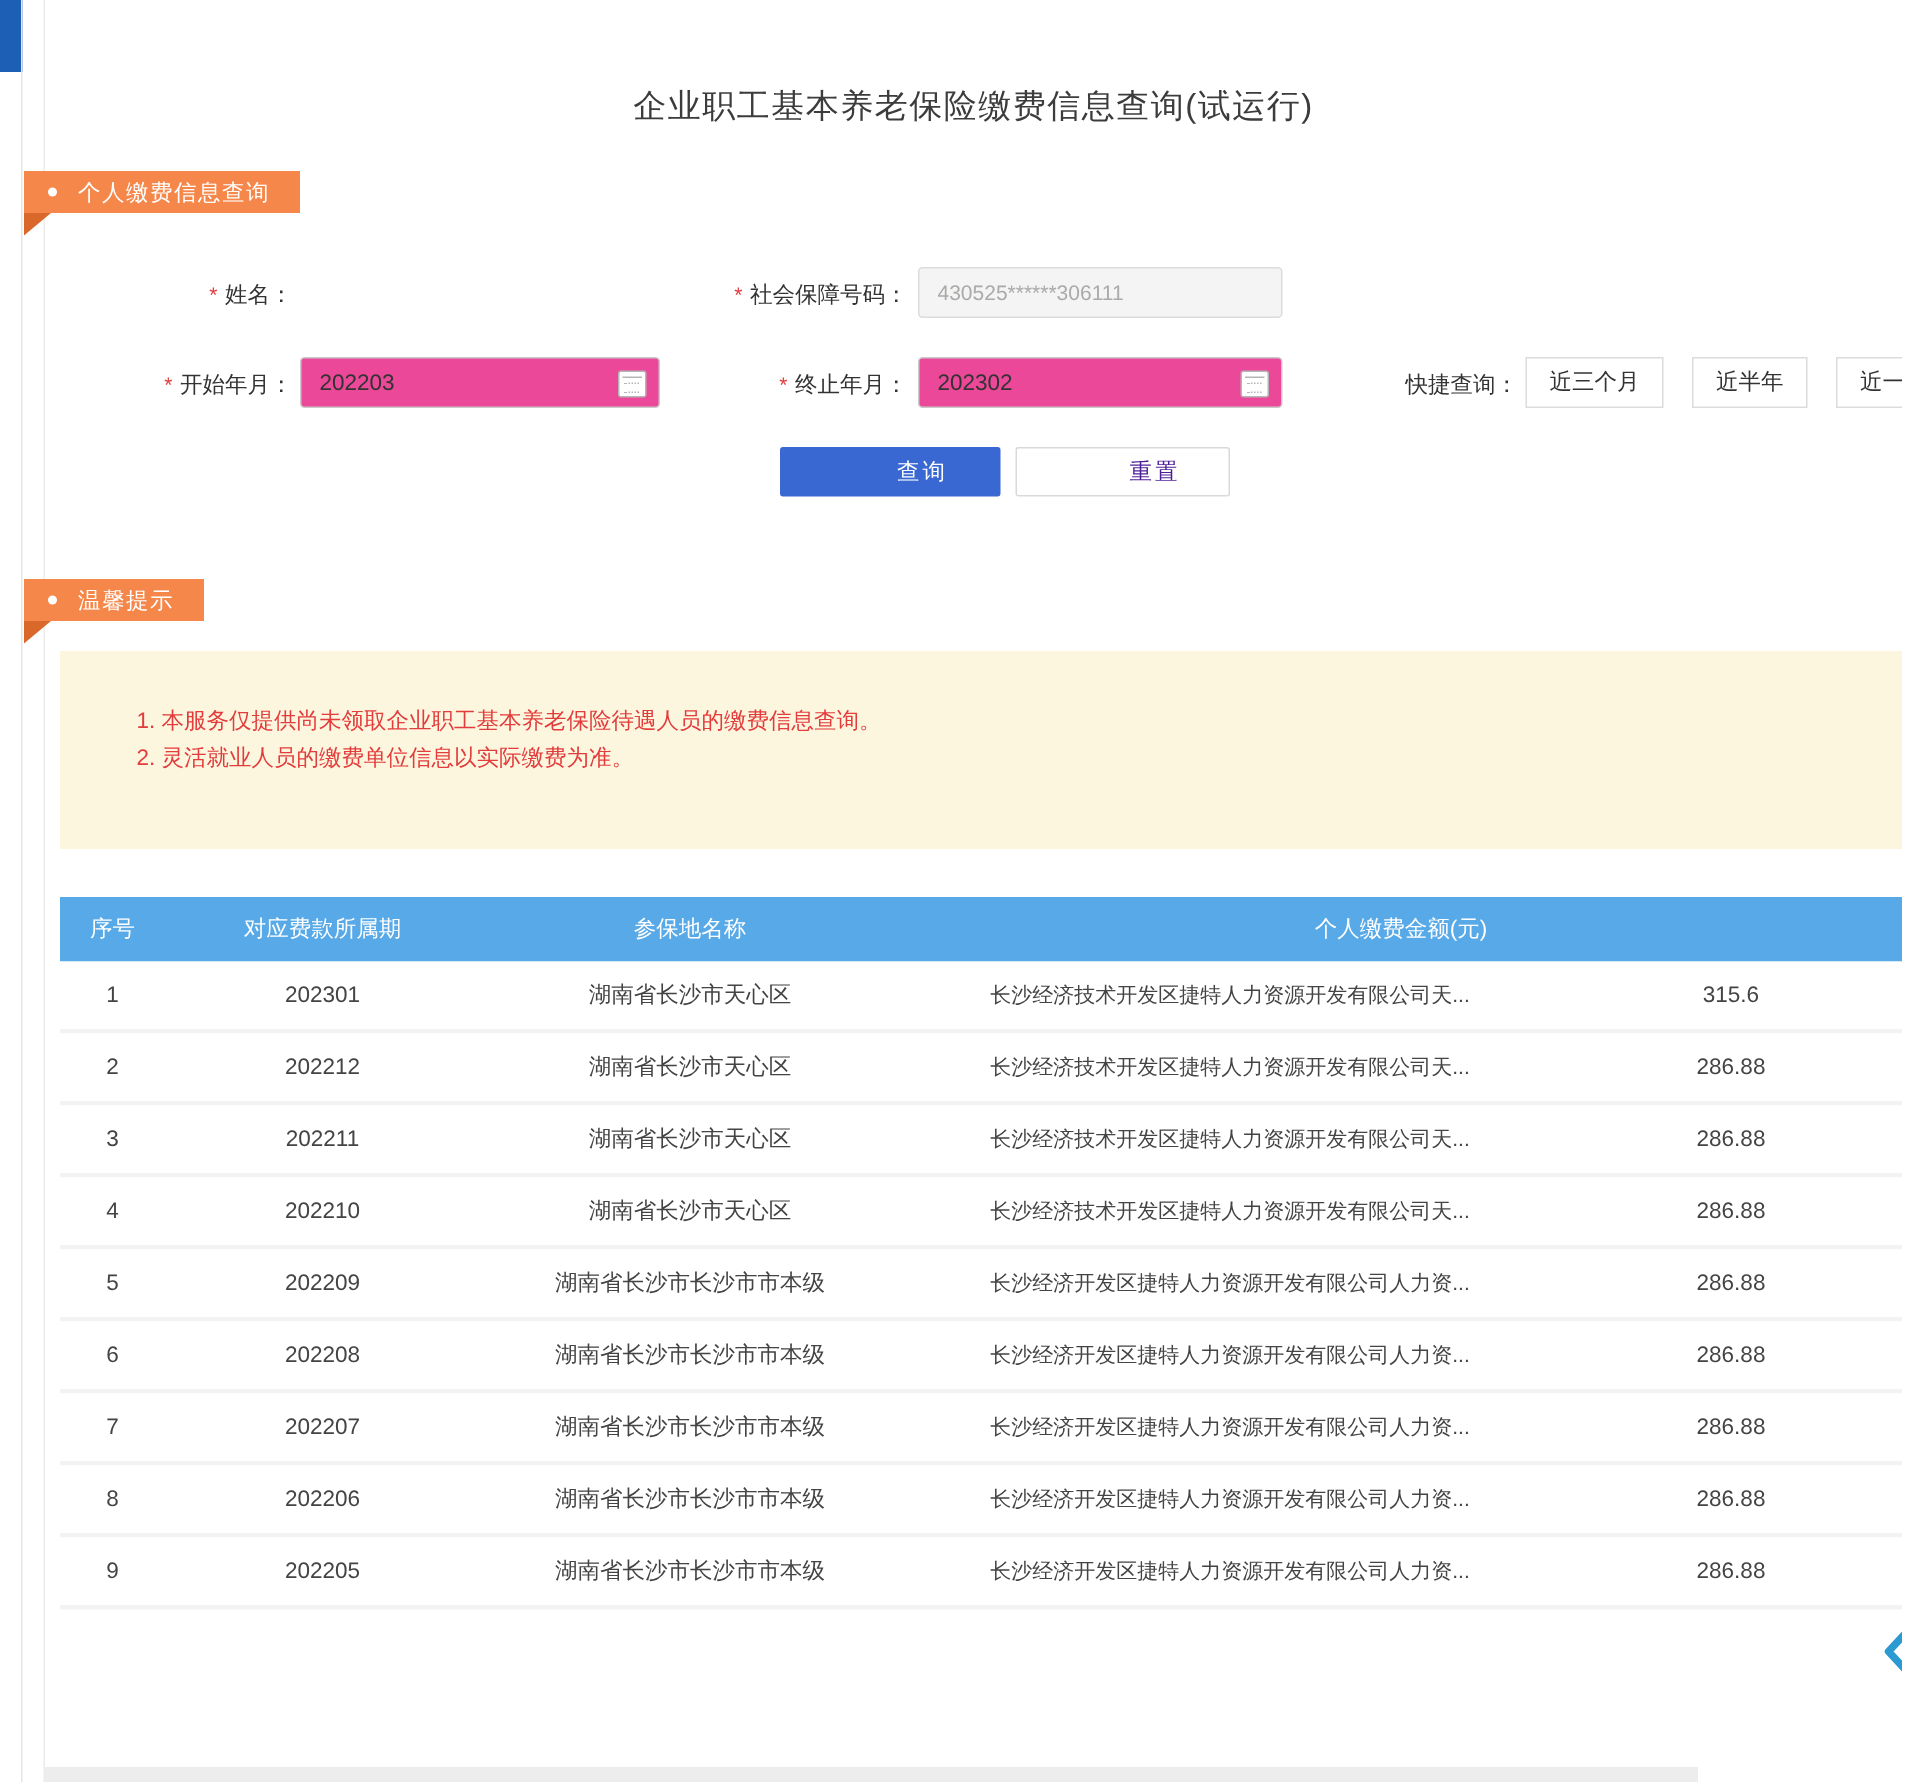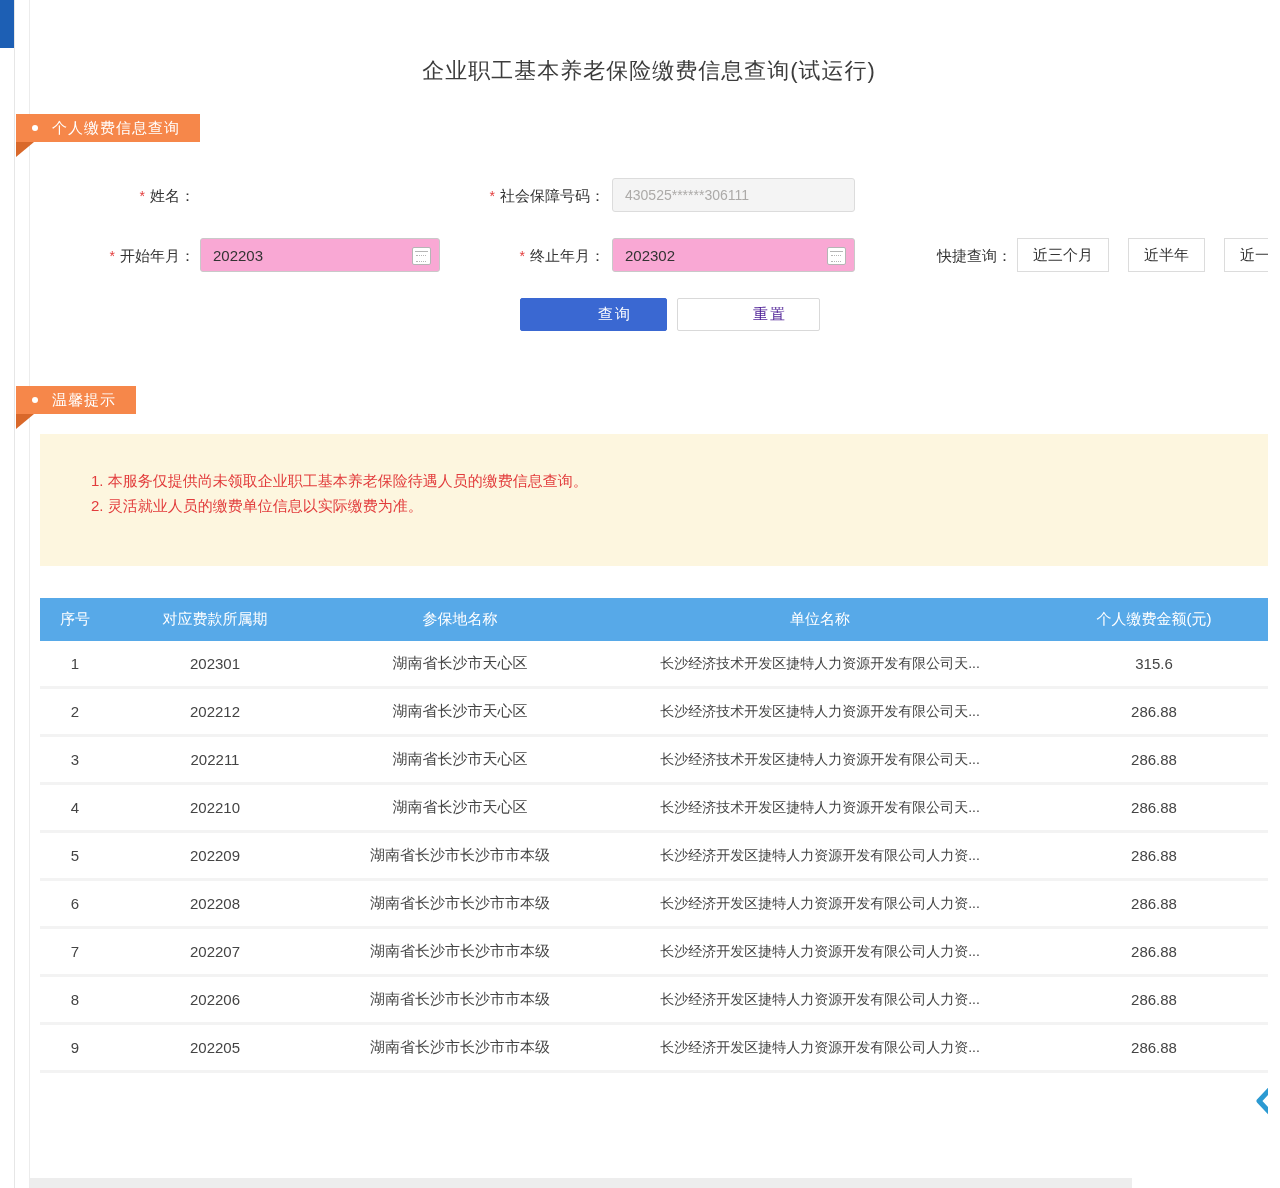--- a/index.html
+++ b/index.html
@@ -23,21 +23,21 @@
     border-left:18px solid #d9682a;border-bottom:15px solid transparent;}
   .ribbon1{top:114px;}
   .ribbon2{top:386px;}
 
   
   .lbl{position:absolute;font-size:15px;color:#333;text-align:right;white-space:nowrap;}
   .req{color:#e23c3c;margin-right:5px;font-size:14px;}
   .inp{position:absolute;height:34px;box-sizing:border-box;border-radius:3px;border:1px solid #d8d8d8;
     font-size:14px;padding:0 30px 0 12px;width:240px;outline:none;font-family:inherit;}
   .inp.disabled{background:#f4f4f4;color:#acaaa8;border-color:#dcdcdc;}
-  .inp.date{background:#f9a8d4;border-color:#c9c9c9;color:#333;font-size:15px;}
+  .inp.date{background:#ec4899;border-color:#c9c9c9;color:#333;font-size:15px;}
   .inpwrap{position:absolute;width:240px;height:34px;}
   .inpwrap .inp{left:0;top:0;width:100%;}
   .cal{position:absolute;right:9px;top:9px;width:17px;height:16px;border:1px solid #b5b5b5;border-radius:2px;background:#fff;}
   .cal::before{content:"";position:absolute;left:2px;right:2px;top:3px;border-top:1px solid #b5b5b5;}
   .cal::after{content:"";position:absolute;left:3px;top:7px;width:10px;height:5px;
     border-top:1px dotted #b5b5b5;border-bottom:1px dotted #b5b5b5;}
 
   
   .quick-group{position:absolute;left:1018px;top:238px;display:flex;gap:20px;}
   .qbtn{height:34px;box-sizing:border-box;border:1px solid #dcdcdc;background:#fff;color:#333;
@@ -128,21 +128,20 @@
   <div class="notice">
     <p>1. 本服务仅提供尚未领取企业职工基本养老保险待遇人员的缴费信息查询。</p>
     <p>2. 灵活就业人员的缴费单位信息以实际缴费为准。</p>
   </div>
 
   <div class="table">
     <div class="thead">
       <div class="c c1">序号</div>
       <div class="c c2">对应费款所属期</div>
       <div class="c c3">参保地名称</div>
-      <div class="c c4">单位名称</div>
       <div class="c c5">个人缴费金额(元)</div>
     </div>
 
     <div class="trow">
       <div class="c c1">1</div>
       <div class="c c2">202301</div>
       <div class="c c3">湖南省长沙市天心区</div>
       <div class="c c4">长沙经济技术开发区捷特人力资源开发有限公司天...</div>
       <div class="c c5">315.6</div>
     </div>

